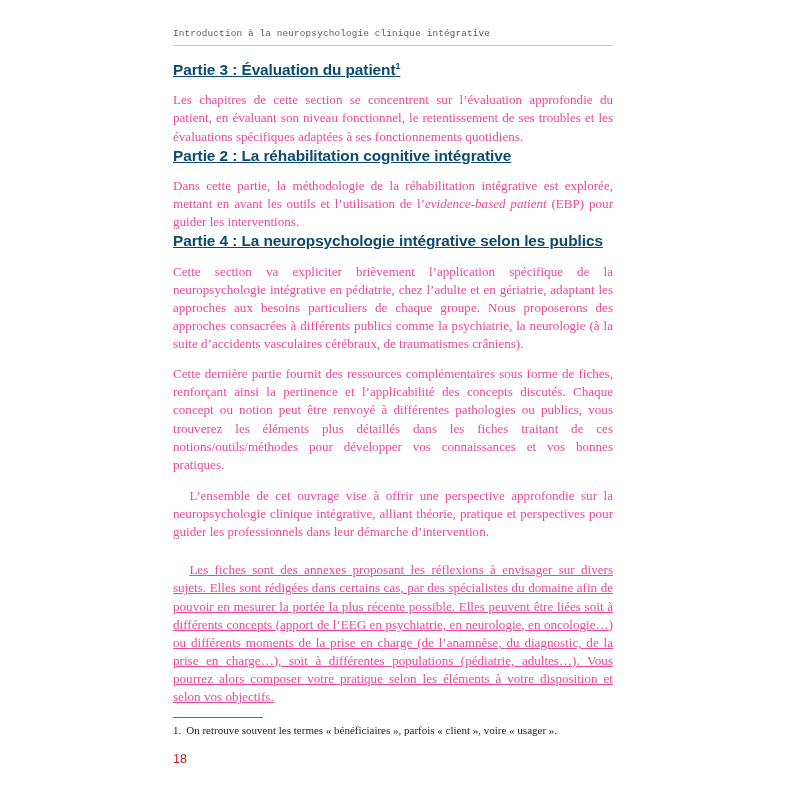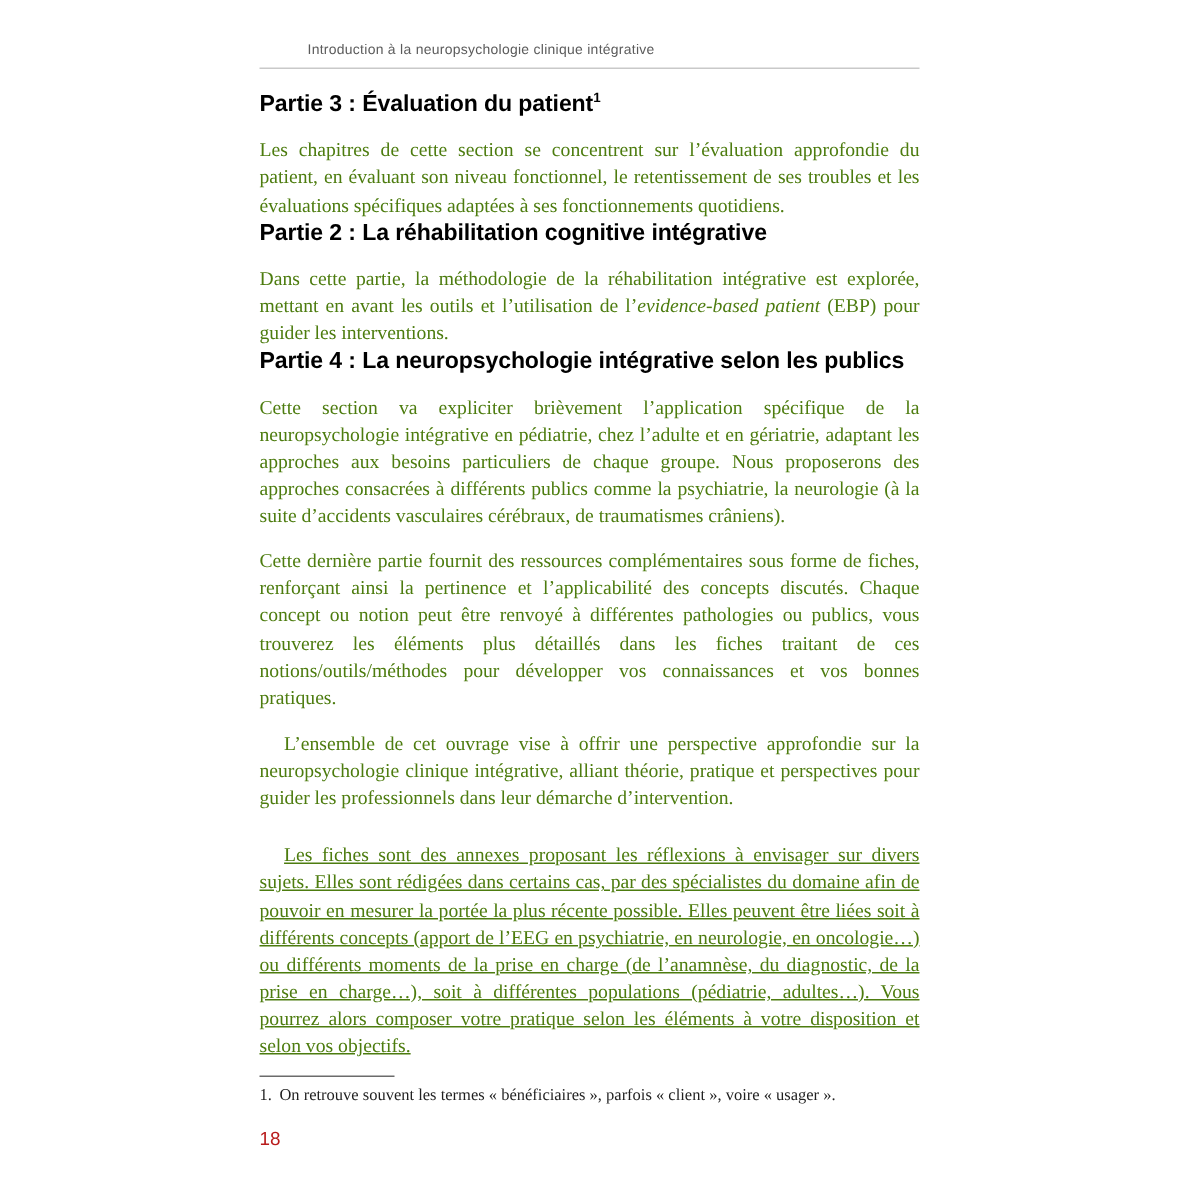--- a/index.html
+++ b/index.html
@@ -24,26 +24,25 @@
     height: 800px;
     background: #ffffff;
   }
 
   
   .running-head {
     position: absolute;
     left: 173px;
     top: 28px;
     width: 440px;
-    font-family: Liberation Sans, sans-serif;
+    font-family: Liberation Mono, monospace;
     font-size: 9.3px;
     letter-spacing: 0.02em;
     color: #5b5b5b;
     white-space: nowrap;
-    margin-left: 32px;
   }
   .head-rule {
     position: absolute;
     left: 173px;
     top: 45px;
     width: 440px;
     height: 1px;
     background: #c9c9c9;
   }
 
@@ -53,41 +52,42 @@
     left: 173px;
     top: 60px;
     width: 440px;
   }
 
   h2.part-heading {
     font-family: "Liberation Sans", "DejaVu Sans", sans-serif;
     font-weight: bold;
     font-size: 15.4px;
     line-height: 1.25;
-    color: #000000;
+    color: #0c4a6e;
     margin: 0;
     letter-spacing: -0.005em;
+    text-decoration: underline;
   }
   h2.part-heading sup {
     font-size: 0.58em;
     vertical-align: super;
     line-height: 0;
   }
 
   .h-sp-1 { margin-top: 8px; }
   .h-sp-2 { margin-top: 33px; }
   .h-sp-3 { margin-top: 33px; }
   .h-sp-4 { margin-top: 36px; }
 
   p.body {
     margin: 0;
     font-size: 13.1px;
     line-height: 1.385;
     text-align: justify;
-    color: #4d7c0f;
+    color: #ec4899;
     hyphens: none;
   }
   p.after-heading { margin-top: 12px; }
   p.indent { text-indent: 1.25em; }
   p.gap-para { margin-top: 13px; }
   p.gap-para-lg { margin-top: 20px; text-decoration: underline; }
 
   i.ital { font-style: italic; }
 
   

